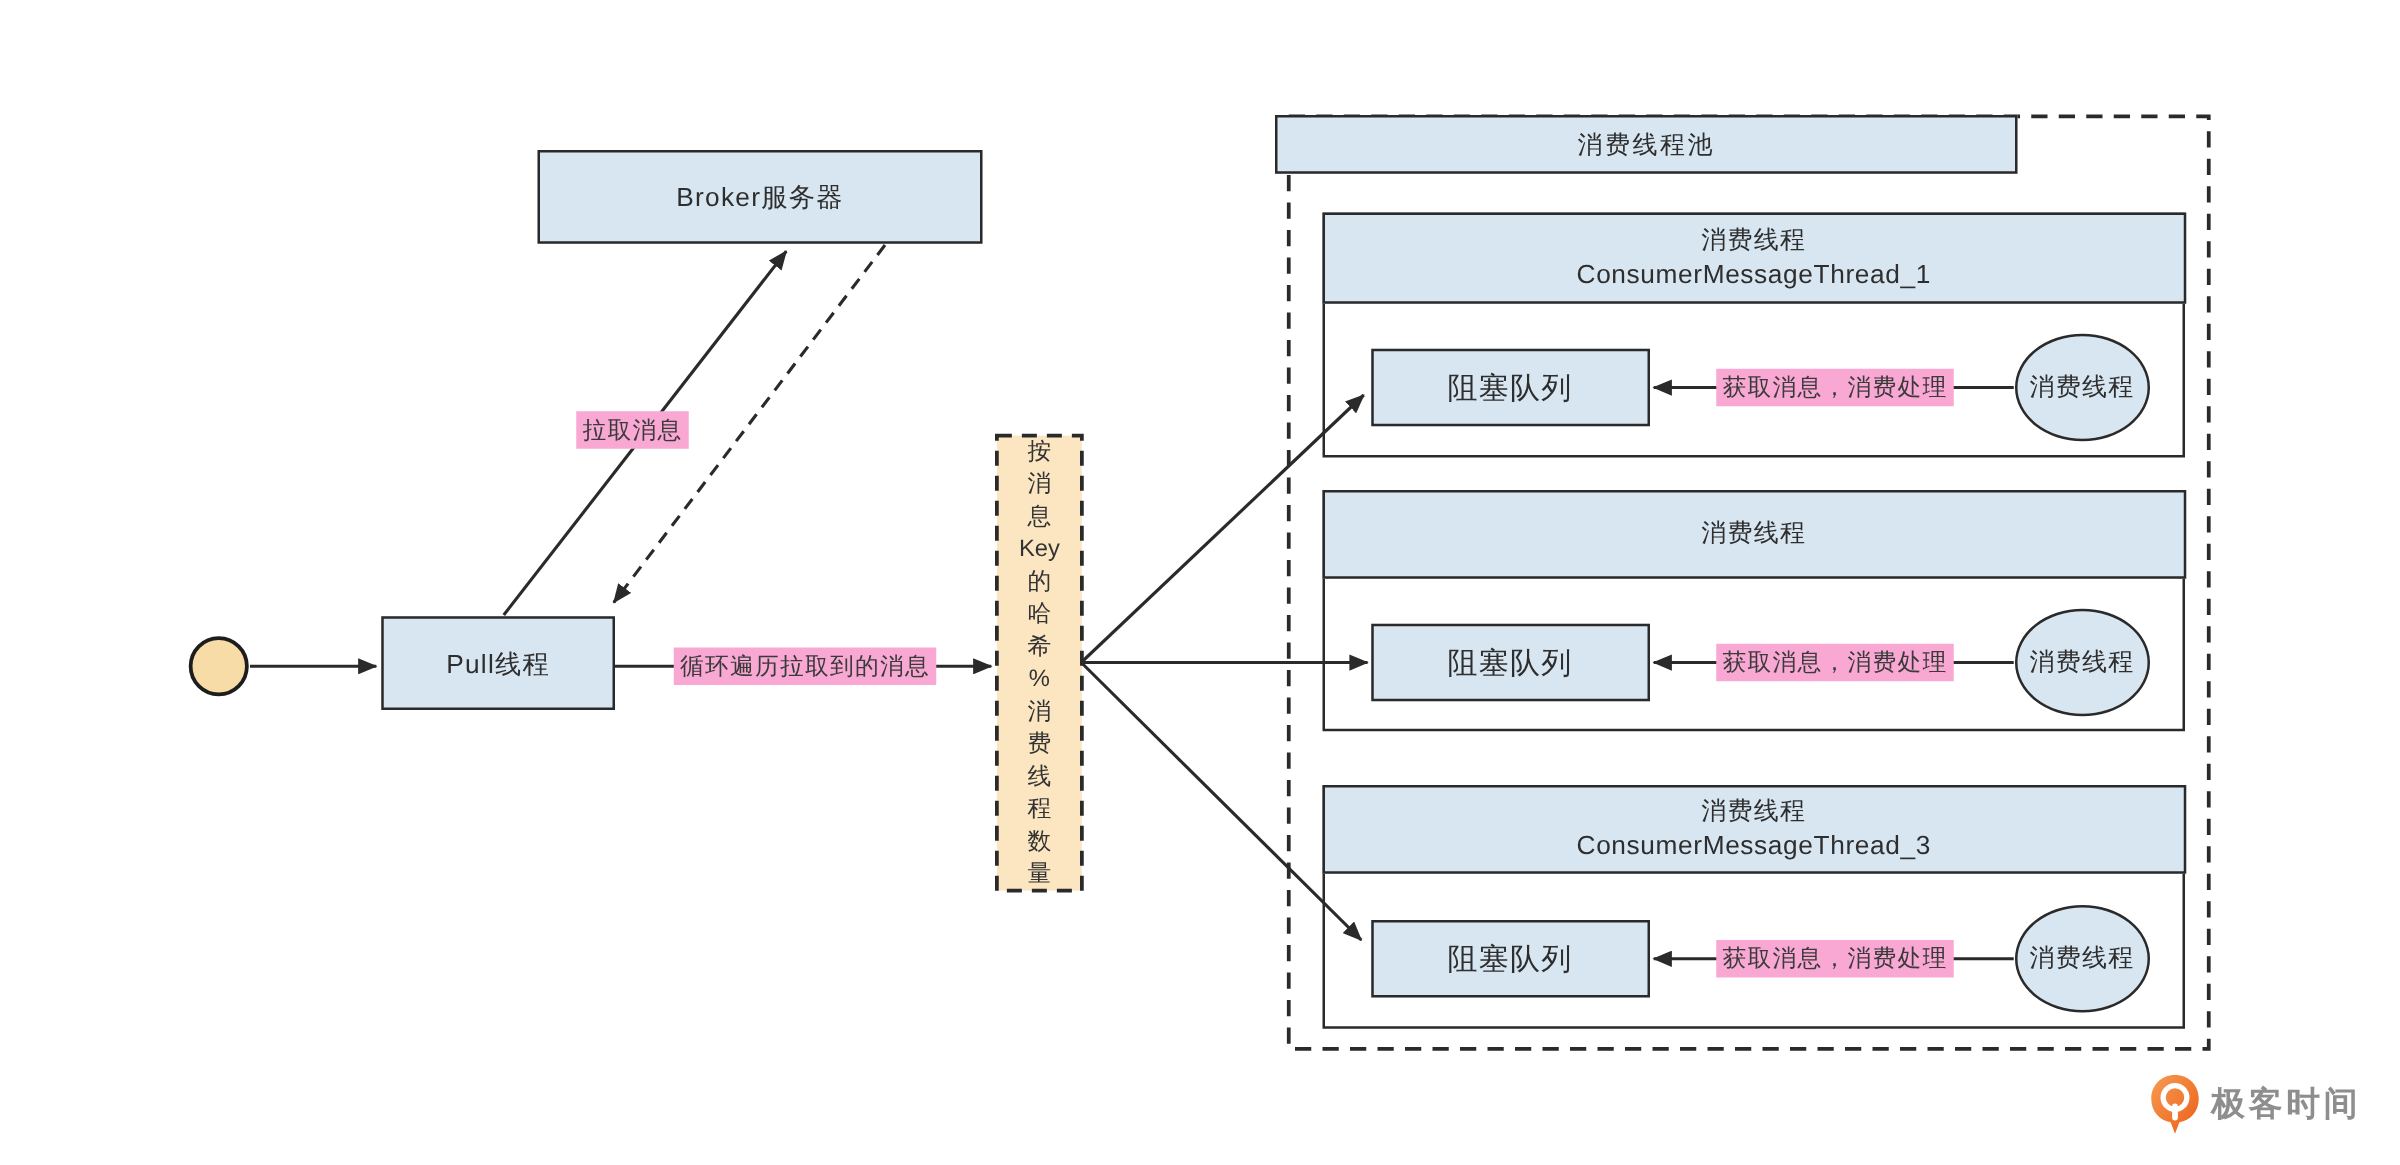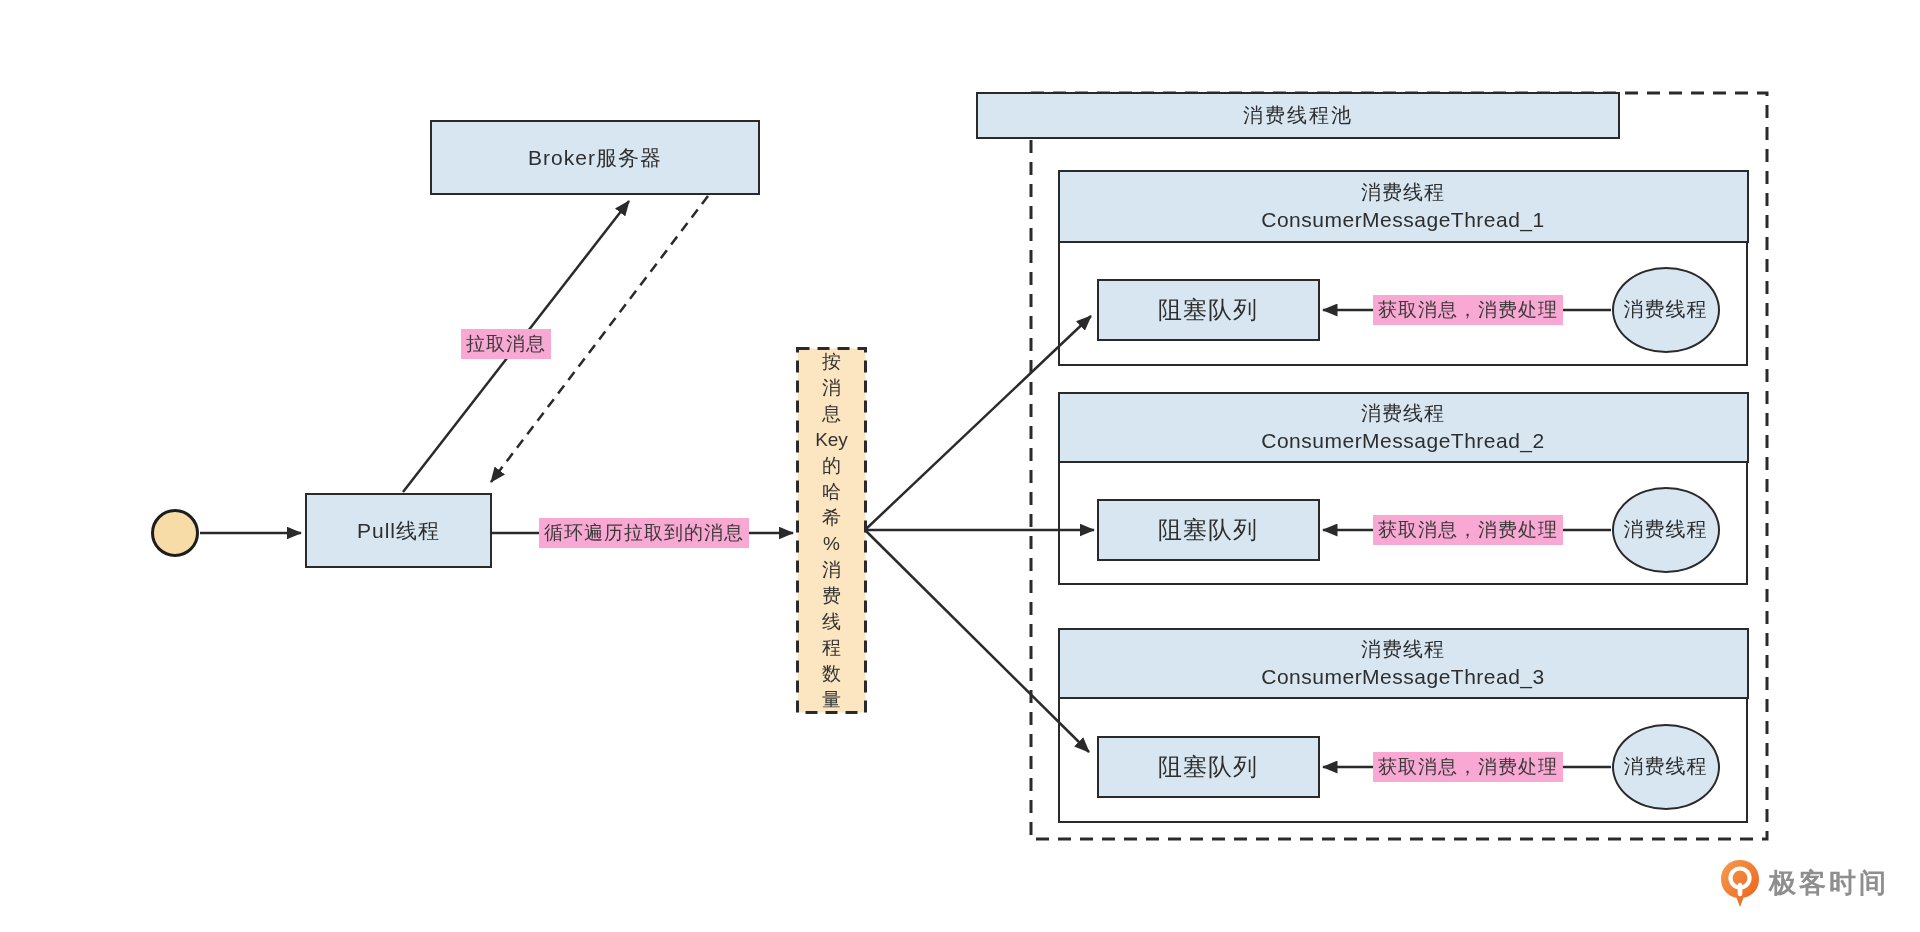--- a/index.html
+++ b/index.html
@@ -92,51 +92,50 @@
   .stop1{stop-color:var(--logo-orange-light);}
   .stop2{stop-color:var(--logo-orange-dark);}
 </style>
 </head>
 <body>
 
 <svg class="layer" id="bg-layer">
   <rect class="pool-rect" x="1031" y="93" width="736" height="746"></rect>
 </svg>
 
-<div class="abs node boxes" style="left:430px;top:120px;width:330px;height:75px;">
+<div class="abs node boxes" style="left:430px;top:120px;width:356px;height:75px;">
   <span>Broker服务器</span>
 </div>
 
 <div class="abs start-circle boxes" style="left:151px;top:509px;width:48px;height:48px;"></div>
 
 <div class="abs node boxes" style="left:305px;top:493px;width:187px;height:75px;">
   <span>Pull线程</span>
 </div>
 
-<div class="abs pool-title boxes" style="left:976px;top:92px;width:644px;height:47px;">
+<div class="abs pool-title boxes" style="left:1020px;top:92px;width:594px;height:47px;">
   <span>消费线程池</span>
 </div>
 
 <div class="abs group boxes" style="left:1058px;top:170px;width:690px;height:196px;">
   <div class="group-header" style="height:73px;">
     <div>消费线程</div>
     <div class="latin">ConsumerMessageThread_1</div>
   </div>
   <div class="queue" style="left:36.5px;top:106.5px;width:223px;height:62px;">
     <span>阻塞队列</span>
   </div>
   <div class="ellipse" style="left:551.5px;top:94.5px;width:108px;height:86px;">
     <span>消费线程</span>
   </div>
 </div>
 
 <div class="abs group boxes" style="left:1058px;top:392px;width:690px;height:193px;">
   <div class="group-header" style="height:71px;">
     <div>消费线程</div>
-    <div class="latin">ConsumerMessageThread_2</div>
   </div>
   <div class="queue" style="left:36.5px;top:104.5px;width:223px;height:62px;">
     <span>阻塞队列</span>
   </div>
   <div class="ellipse" style="left:551.5px;top:92.5px;width:108px;height:86px;">
     <span>消费线程</span>
   </div>
 </div>
 
 <div class="abs group boxes" style="left:1058px;top:628px;width:690px;height:195px;">

